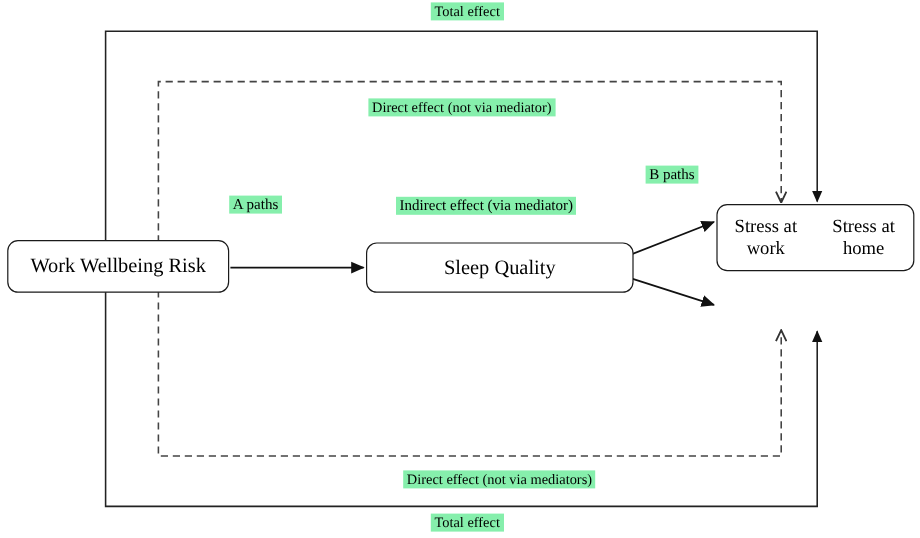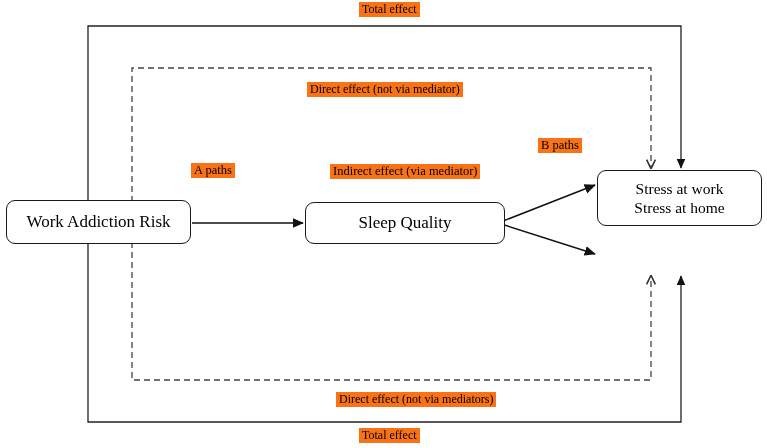--- a/index.html
+++ b/index.html
@@ -34,39 +34,39 @@
     text-align: center;
     color: #000000;
     line-height: 1.24;
     z-index: 5;
   }
   #node-work-addiction-risk {
     left: 6px; top: 200px; width: 185px; height: 44px;
     font-size: 17px;
   }
   #node-sleep-quality {
-    left: 305px; top: 202px; width: 200px; height: 42px;
+    left: 305px; top: 202px; width: 223px; height: 42px;
     font-size: 17px;
     font-family: Liberation Serif, serif;
   }
   #node-stress {
     left: 597px; top: 170px; width: 165px; height: 56px;
     font-size: 15.5px;
-    flex-direction: column;
+    flex-direction: row;
   }
   #node-wellbeing {
     left: 597px; top: 232px; width: 165px; height: 41px;
     font-size: 15.5px;
   }
   .edge-label {
     position: absolute;
     color: #000000;
     white-space: nowrap;
     z-index: 6;
-    background: #f97316;
+    background: #86efac;
     padding: 0 3px;
   }
   .lbl-total-top   { left: 359px; top: 2px;   font-size: 12px; }
   .lbl-direct-top  { left: 307px; top: 36px;  font-size: 12px; margin-top: 46px; }
   .lbl-a-paths     { left: 160px; top: 163px; font-size: 12.5px; margin-left: 31px; }
   .lbl-indirect    { left: 330px; top: 164px; font-size: 12.5px; }
   .lbl-b-paths     { left: 538px; top: 138px; font-size: 12.5px; }
   .lbl-direct-bot  { left: 336px; top: 392px; font-size: 12px; }
   .lbl-total-bot   { left: 359px; top: 428px; font-size: 12px; }
 </style>
@@ -94,21 +94,21 @@
     <path d="M 132 222 L 132 380 L 651 380 L 651 276" fill="none" stroke="#444444" stroke-width="1.3" stroke-dasharray="6 4" marker-end="url(#arrow-open)"></path>
 
     <line x1="192" y1="223" x2="303" y2="223" stroke="#111111" stroke-width="1.5" marker-end="url(#arrow-solid)"></line>
 
     <line x1="498" y1="223" x2="595" y2="185" stroke="#111111" stroke-width="1.5" marker-end="url(#arrow-solid)"></line>
 
     <line x1="498" y1="223" x2="595" y2="254" stroke="#111111" stroke-width="1.5" marker-end="url(#arrow-solid)"></line>
   </svg>
 
   <div class="node" id="node-work-addiction-risk">
-    <span>Work Addiction Risk</span>
+    <span>Work Wellbeing Risk</span>
   </div>
 
   <div class="node" id="node-sleep-quality">
     <span>Sleep Quality</span>
   </div>
 
   <div class="node" id="node-stress">
     <span>Stress at work</span>
     <span>Stress at home</span>
   </div>

